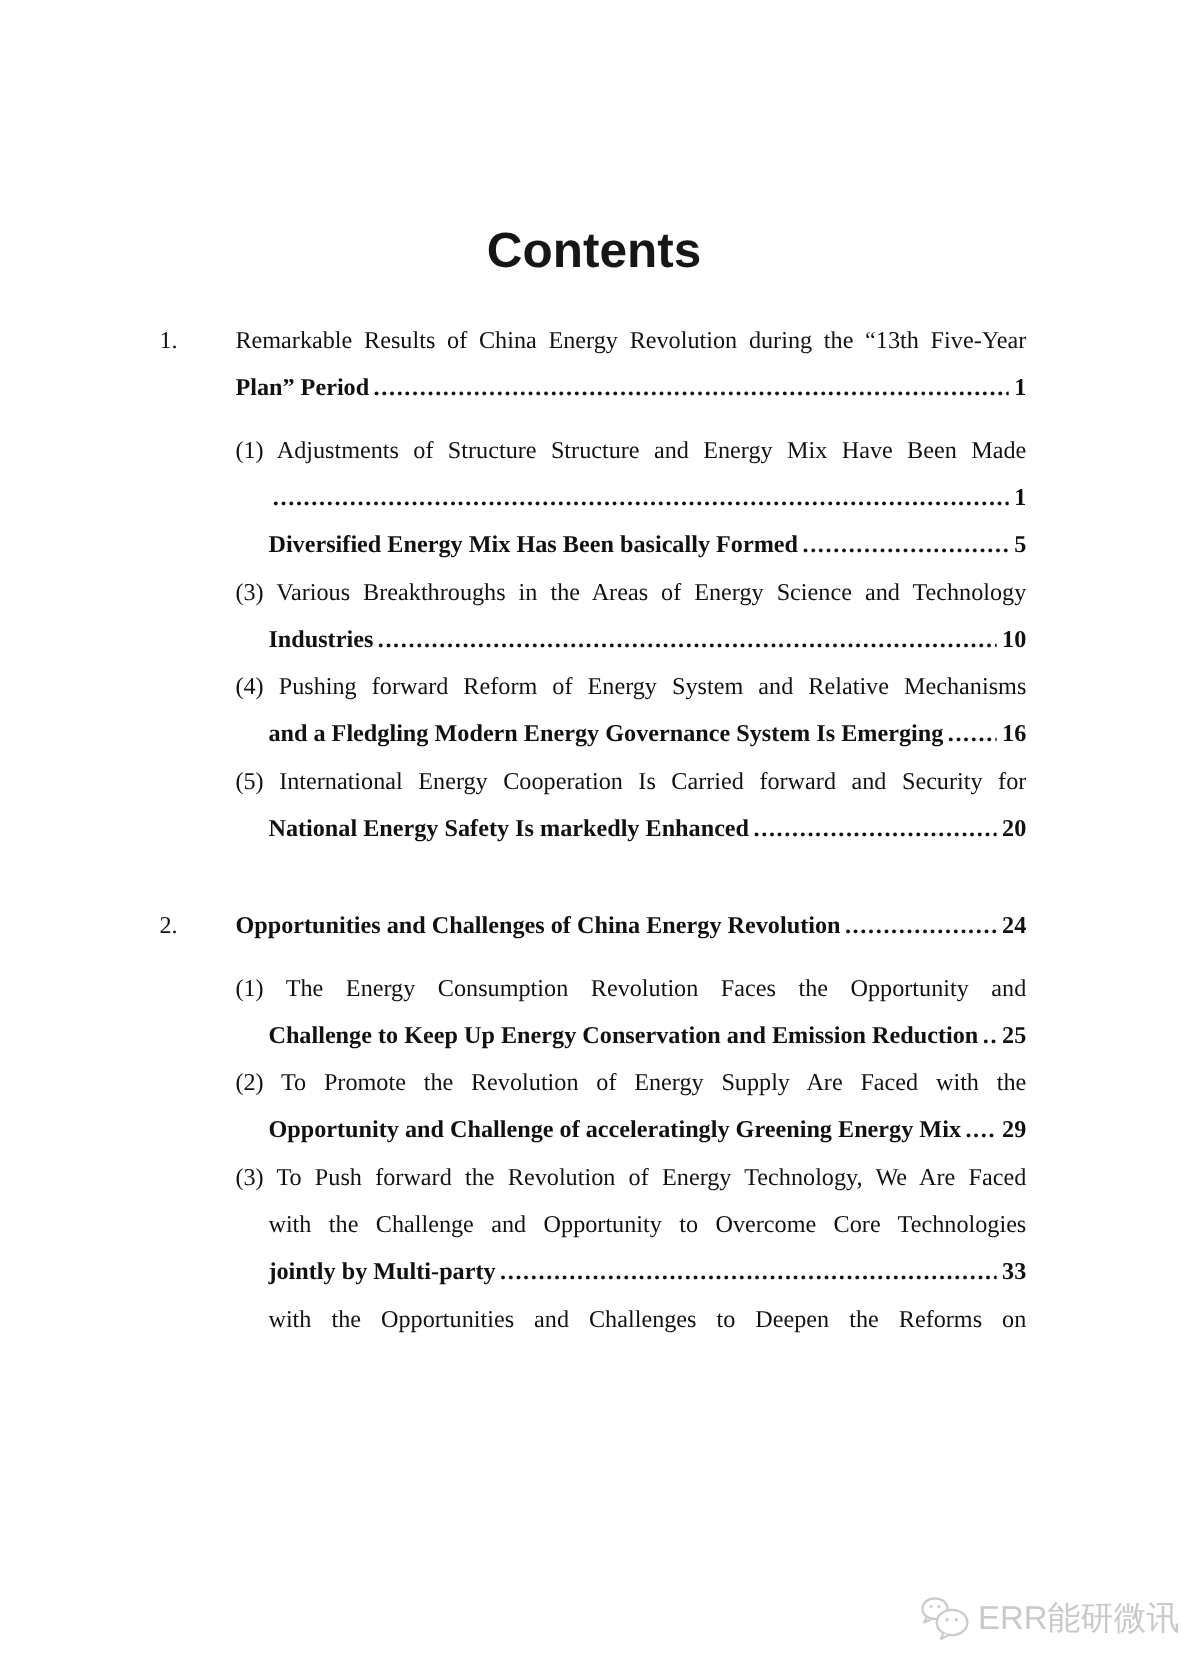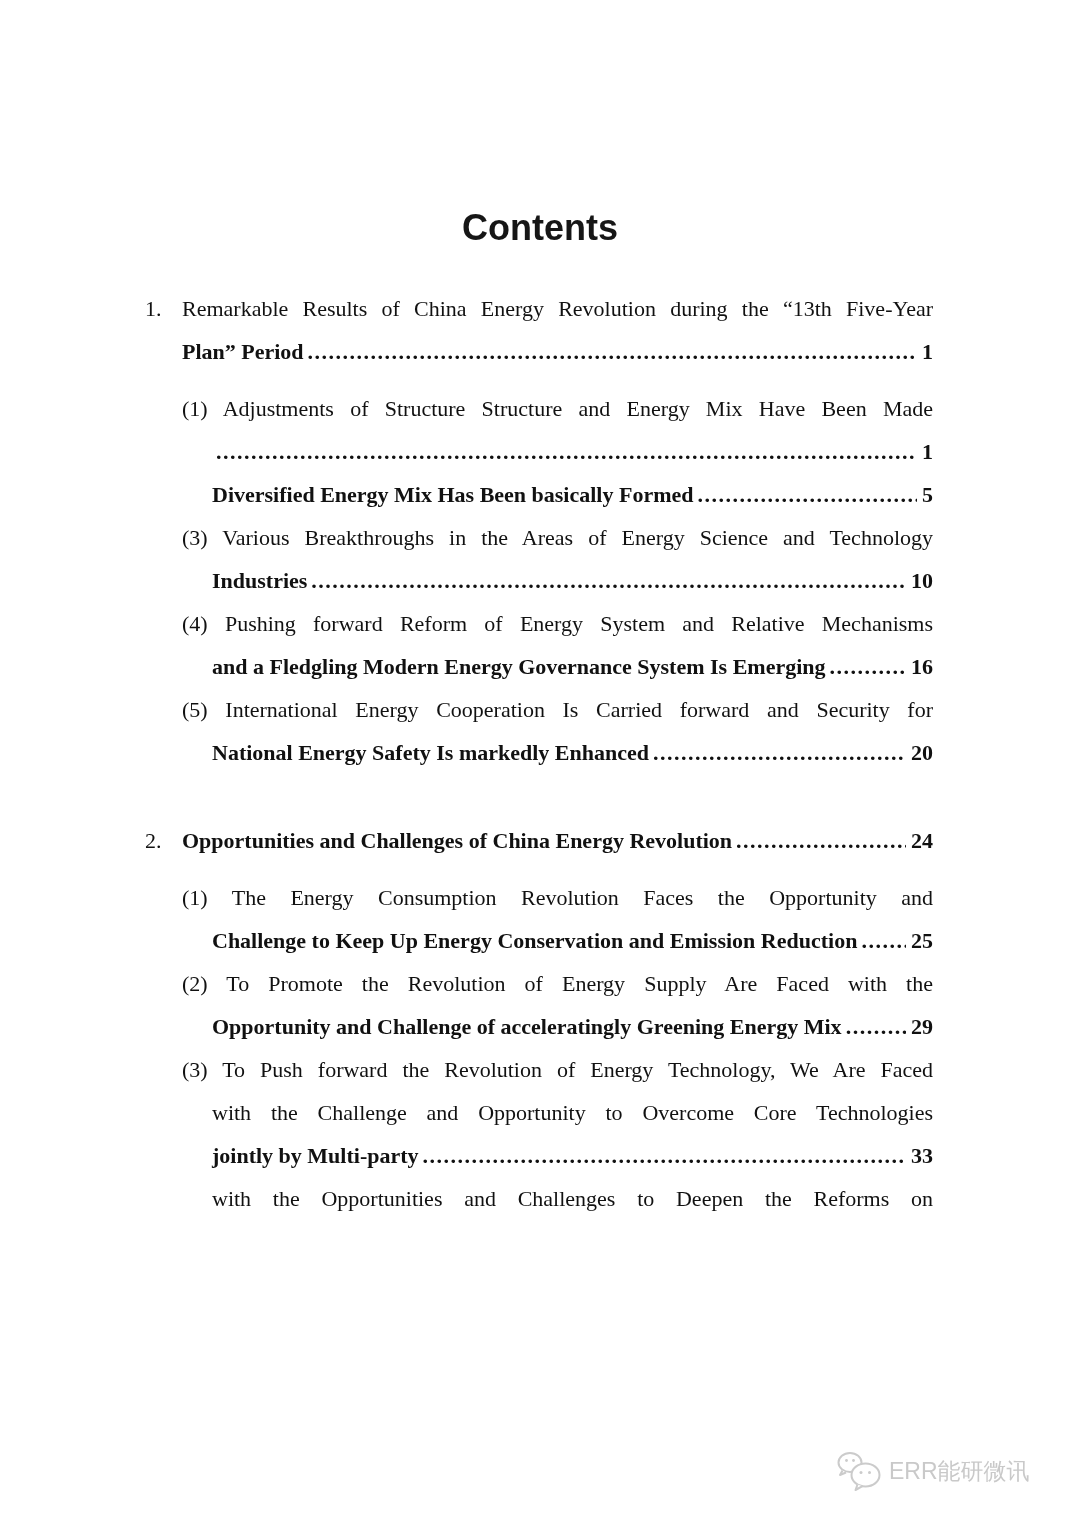--- a/index.html
+++ b/index.html
@@ -4,49 +4,49 @@
 <style>
   html,body{margin:0;padding:0;}
   body{
     width:1080px;height:1518px;position:relative;background:#ffffff;
     font-family:"Liberation Serif","DejaVu Serif",serif;color:#111;
     overflow:hidden;
   }
   .page-title{
     position:absolute;top:200px;left:0;width:1080px;
     text-align:center;font-family:"Liberation Sans","DejaVu Sans",sans-serif;
-    font-weight:700;font-size:36px;line-height:56px;color:#161616;
+    font-weight:700;font-size:45px;line-height:56px;color:#161616;
     letter-spacing:0px;
   }
   .toc{
     position:absolute;left:182px;top:287px;width:751px;
     font-size:22px;line-height:43px;
   }
   .section + .section{margin-top:45px;}
   .sec-head{position:relative;margin-bottom:14px;}
   .sec-marker{
     position:absolute;left:-37px;top:0;line-height:43px;
   }
-  .line{line-height:43px;}
+  .line{line-height:43px;margin-left:32px;}
   .j{text-align:justify;text-align-last:justify;}
   .cont{padding-left:30px;}
   .tail{display:flex;align-items:center;font-weight:bold;}
   .tail .txt{white-space:nowrap;flex:0 0 auto;}
   .leader{
     flex:1 1 auto;min-width:0;overflow:hidden;white-space:nowrap;
     margin-left:4px;letter-spacing:1.5px;color:#111;
   }
   .page{flex:0 0 auto;padding-left:5px;}
   .mk{padding-right:0px;}
   .watermark{
     position:absolute;left:836px;top:1448px;height:46px;
     display:flex;align-items:center;gap:7px;
     color:#c9c9c9;
     font-family:"Liberation Sans","DejaVu Sans",sans-serif;
-    font-size:23px;font-weight:400;
+    font-size:30px;font-weight:400;
     text-shadow:1px 1px 0 #ffffff;
     user-select:none;
   }
   .wm-icon{flex:0 0 auto;display:block;}
 </style>
 </head>
 <body>
 
 <div class="page-title">Contents</div>
 

